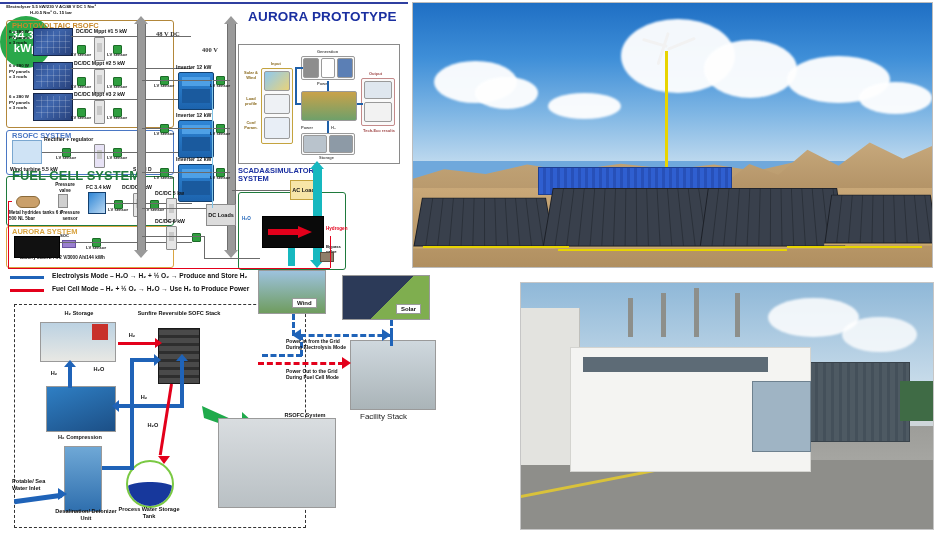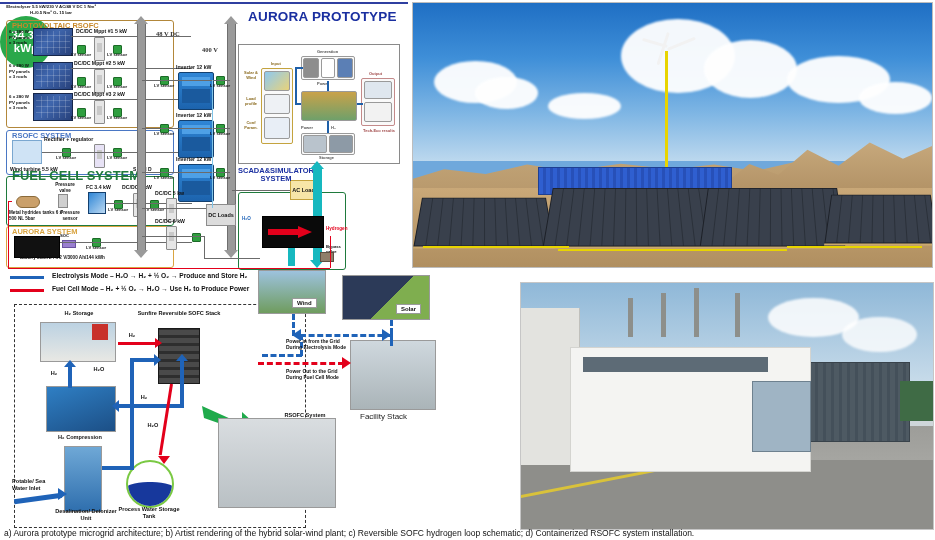--- a/index.html
+++ b/index.html
@@ -2,21 +2,21 @@
 <html><head>
 <meta charset="utf-8">
 <style>
   html,body{margin:0;padding:0;background:#fff;}
   body{width:935px;height:540px;position:relative;overflow:hidden;
        font-family:"Liberation Sans",sans-serif;color:#111;}
   .fig{position:absolute;inset:0;}
   .panel{position:absolute;box-sizing:border-box;}
 
   
-  .lbl{position:absolute;font-weight:bold;line-height:1.05;white-space:pre-line;text-align:center;}
+  .lbl{position:absolute;font-weight:bold;line-height:1.05;white-space:pre-line;}
   .box{position:absolute;box-sizing:border-box;}
   .hline{position:absolute;background:#6b6b6b;height:1px;}
   .vline{position:absolute;background:#6b6b6b;width:1px;}
 
   
   #schematic{left:0;top:2px;width:408px;height:266px;background:#fff;border-top:2px solid #2f3fa0;}
   #title-aurora{left:248px;top:6px;font-size:13.5px;color:#1a2fa0;letter-spacing:.2px;}
   .grp{position:absolute;box-sizing:border-box;border-radius:3px;}
   .grp-title{position:absolute;font-size:7px;font-weight:bold;}
 
@@ -537,14 +537,13 @@
     <div id="p2green"></div>
     <div id="p2white"></div>
     <div id="p2whitewin"></div>
     <div class="p2mach" style="left:56%;top:40%;width:14%;height:28%;"></div>
     <div class="p2pipe" style="left:26%;top:6%;height:16%;"></div>
     <div class="p2pipe" style="left:34%;top:4%;height:18%;"></div>
     <div class="p2pipe" style="left:42%;top:2%;height:20%;"></div>
     <div class="p2pipe" style="left:52%;top:4%;height:18%;"></div>
   </div>
 
-  <div id="caption">a) Aurora prototype microgrid architecture; b) Artist rendering of the hybrid solar-wind plant; c) Reversible SOFC hydrogen loop schematic; d) Containerized RSOFC system installation.</div>
 </div>
 
 </body></html>

